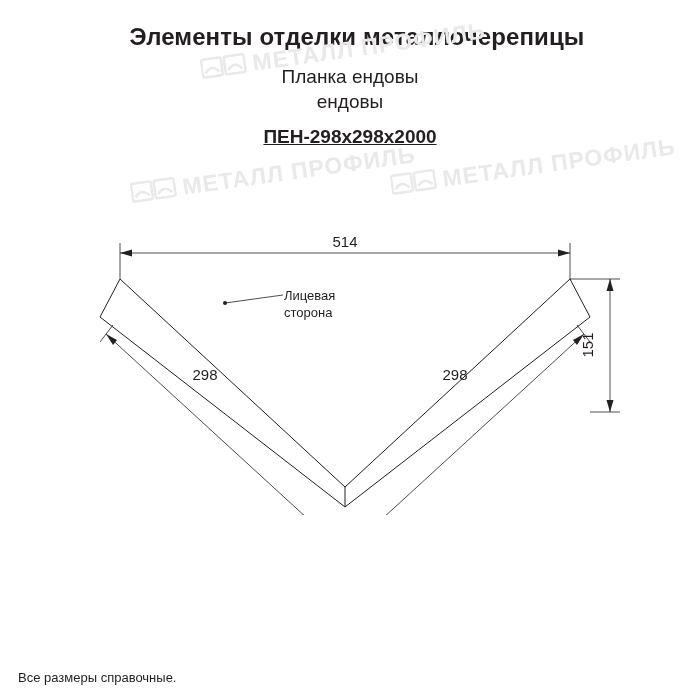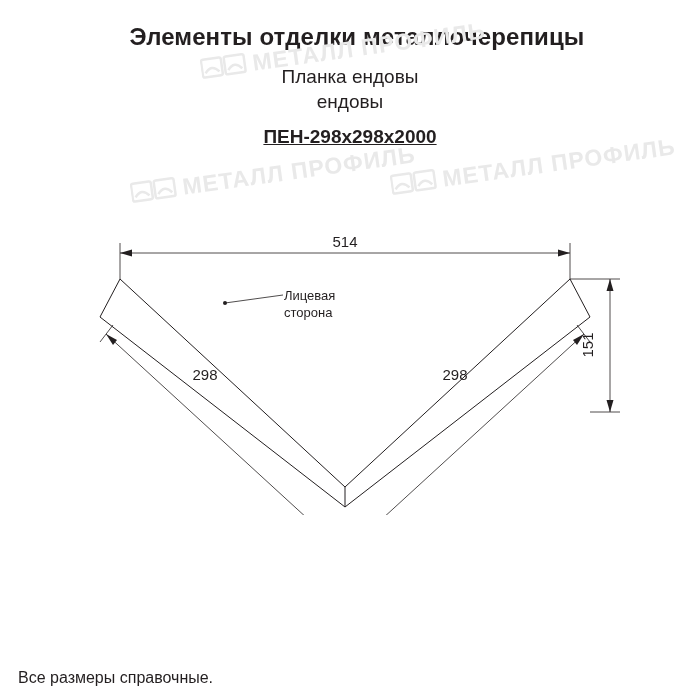--- a/index.html
+++ b/index.html
@@ -76,21 +76,21 @@
     vertical-align: middle;
     margin-right: 6px;
   }
   .wm1 { top: 36px; left: 200px; }
   .wm2 { top: 160px; left: 130px; }
   .wm3 { top: 152px; left: 390px; }
   .footnotes {
     position: absolute;
     left: 18px;
     bottom: 14px;
-    font-size: 16px;
+    font-size: 13px;
     line-height: 17px;
     color: #231f20;
   }
   .footnotes div { white-space: nowrap; }
   .dimtext {
     font-family: "Liberation Sans", sans-serif;
     font-size: 15px;
     fill: #231f20;
   }
   .dimtext-sm {

